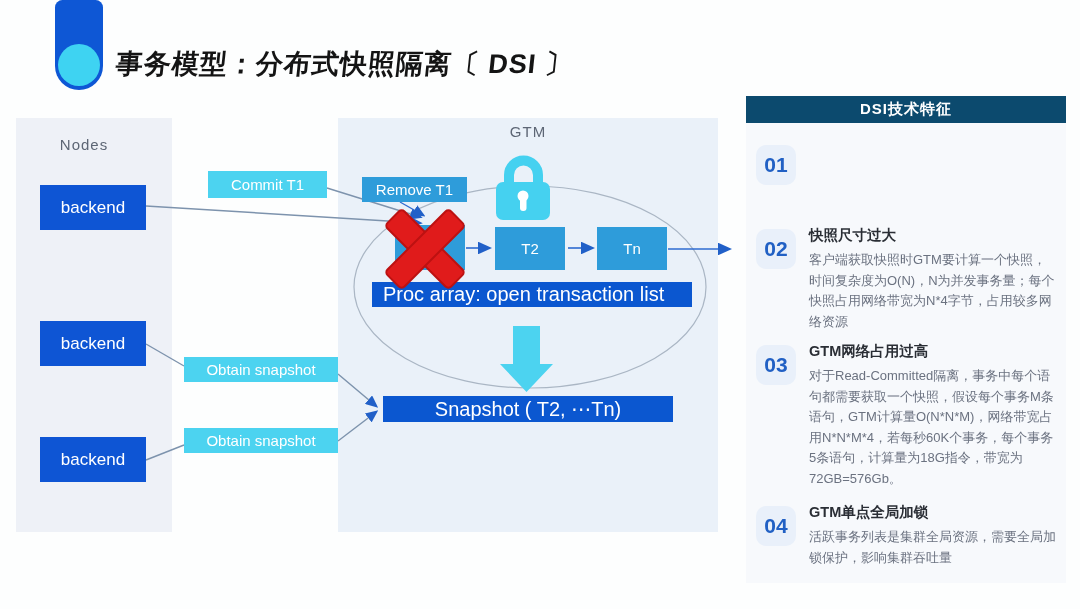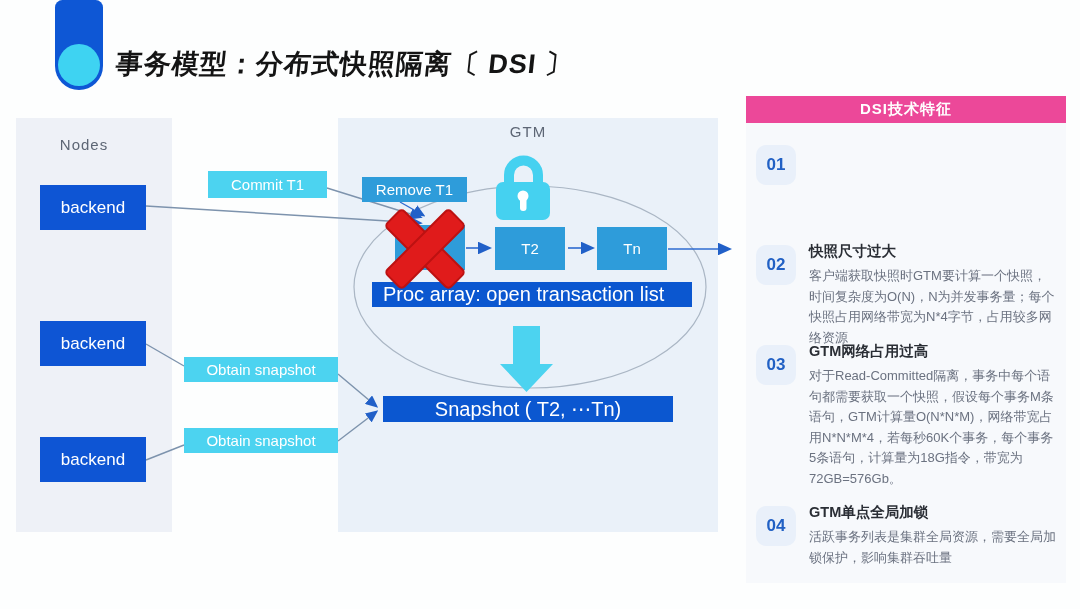--- a/index.html
+++ b/index.html
@@ -16,21 +16,21 @@
                background:#3ed3f2; z-index:3; }
 
   
   .slide-title { left:116px; top:46px; font-size:27px; font-weight:bold; color:#141414;
                  letter-spacing:1px; transform:skewX(-6deg); z-index:2; white-space:nowrap; }
 
   
   .panel-nodes { left:16px;  top:118px; width:156px; height:414px; background:#eef1f7; z-index:1; }
   .panel-gtm   { left:338px; top:118px; width:380px; height:414px; background:#eaf1f9; z-index:1; }
   .panel-right { left:746px; top:96px;  width:320px; height:487px; background:#f7f9fc; z-index:1; }
-  .panel-right-header { left:746px; top:96px; width:320px; height:27px; background:#ec4899;
+  .panel-right-header { left:746px; top:96px; width:320px; height:27px; background:#0c4a6e;
                         color:#fff; font-size:15px; font-weight:bold; display:flex;
                         align-items:center; justify-content:center; z-index:2; letter-spacing:1px; }
 
   .zone-label { color:#5d6675; font-size:15px; text-align:center; z-index:2; letter-spacing:1px; }
   .nodes-label { left:16px; top:136px; width:136px; }
   .gtm-label   { left:338px; top:123px; width:380px; }
 
   
   .box { display:flex; align-items:center; justify-content:center; color:#fff; z-index:3; }
   .box-dark { background:#0e55d4; font-size:17px;text-align:right; }
@@ -52,26 +52,26 @@
 
   .proc-bar { left:372px; top:282px; width:320px; height:25px; padding-left:11px; box-sizing:border-box; }
   .snapshot-bar { left:383px; top:396px; width:290px; height:26px; justify-content:center; display:flex; }
 
   svg.layer { position:absolute; left:0; top:0; z-index:2; pointer-events:none; }
   svg.layer-top { z-index:4; }
 
   
   .feat { position:absolute; left:756px; width:302px; display:flex; gap:13px; z-index:2; }
   .feat-num { flex:0 0 40px; width:40px; height:40px; border-radius:10px; background:#e9f0fa;
-              color:#2160c4; font-weight:bold; font-size:17px; display:flex; align-items:center;
+              color:#2160c4; font-weight:bold; font-size:21px; display:flex; align-items:center;
               justify-content:center; margin-top:3px; }
   .feat-text { flex:1; }
   .feat-title { font-size:14.5px; font-weight:bold; color:#2a2e35; margin-bottom:5px; }
   .feat-body { font-size:13px; color:#6b7280; line-height:1.58; }
-  .feat-01 { top:142px; } .feat-02 { top:226px;margin-top:16px; } .feat-03 { top:342px; } .feat-04 { top:503px; }
+  .feat-01 { top:142px; } .feat-02 { top:226px; } .feat-03 { top:342px; } .feat-04 { top:503px; }
 </style>
 </head>
 <body>
 
 <div class="slide">
 
   <div class="abs logo-pill"></div>
   <div class="abs logo-dot"></div>
 
   <div class="abs slide-title">事务模型：分布式快照隔离〔 DSI 〕</div>

